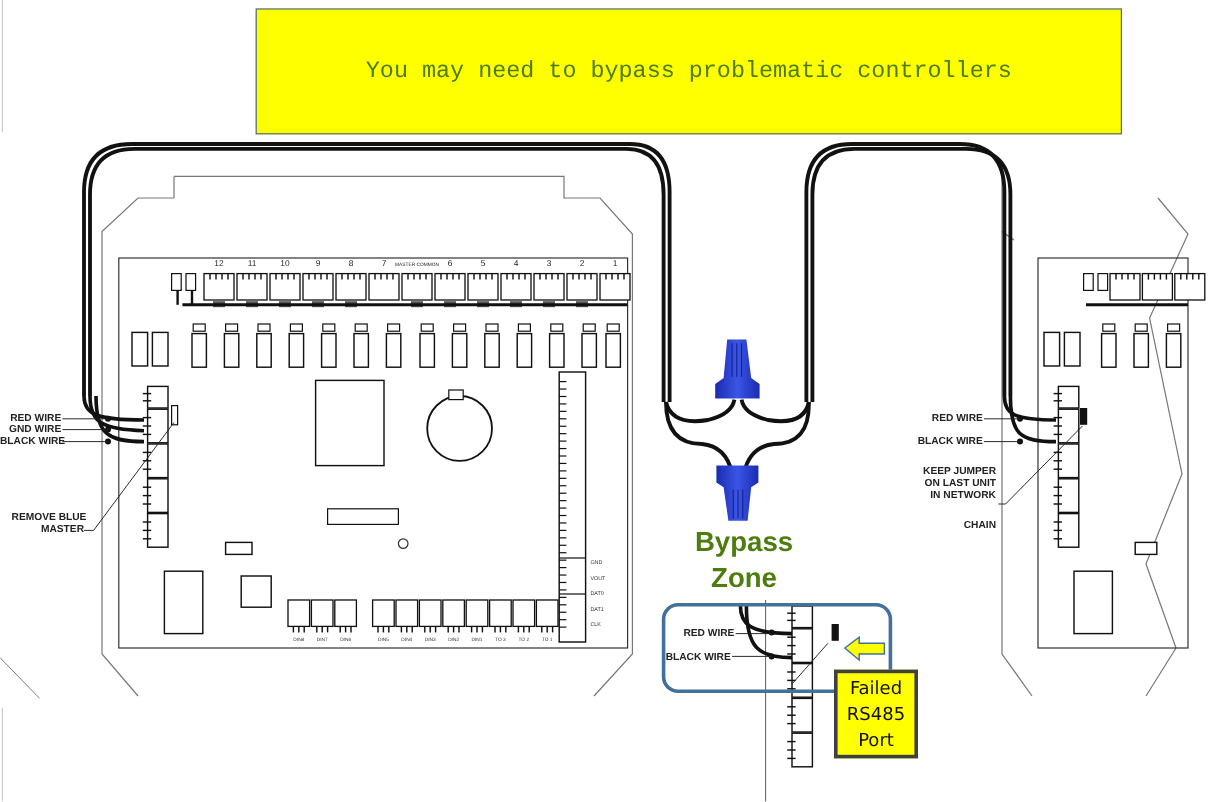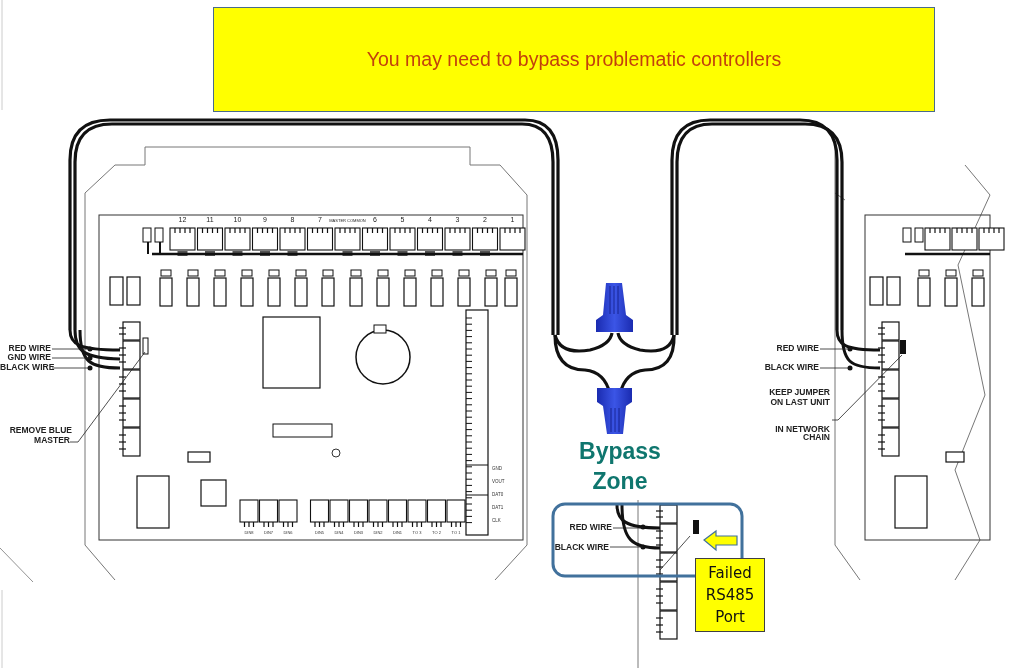--- a/index.html
+++ b/index.html
@@ -1,22 +1,22 @@
 <!DOCTYPE html>
 <html><head>
 <meta charset="utf-8">
 <style>
   html,body{margin:0;padding:0;background:#fff;}
   body{width:1015px;height:668px;position:relative;overflow:hidden;font-family:"Liberation Sans",sans-serif;}
   #stage{position:absolute;left:0;top:0;}
   .banner{position:absolute;left:213px;top:7px;width:722px;height:105px;background:#ffff00;border:1px solid #4a6b8a;box-sizing:border-box;
-    display:flex;flex-direction:column;justify-content:center;align-items:center;font-family:Liberation Sans, sans-serif;font-size:19.5px;line-height:31px;color:#c2410c;}
+    display:flex;flex-direction:column;justify-content:center;align-items:center;font-family:Liberation Mono, monospace;font-size:19.5px;line-height:31px;color:#4d7c0f;}
   .lbl{position:absolute;font-family:Liberation Sans, sans-serif;font-weight:bold;font-size:8.5px;color:#222;text-align:right;line-height:11px;white-space:nowrap;}
-  .bypass{position:absolute;left:560px;top:436px;width:120px;text-align:center;font-family:"Liberation Sans",sans-serif;font-weight:bold;font-size:23px;line-height:30px;color:#0f766e;}
-  .failed{position:absolute;left:695px;top:558px;width:70px;height:74px;background:#ffff00;border:1px solid #404040;box-sizing:border-box;
+  .bypass{position:absolute;left:560px;top:436px;width:120px;text-align:center;font-family:"Liberation Sans",sans-serif;font-weight:bold;font-size:23px;line-height:30px;color:#4d7c0f;}
+  .failed{position:absolute;left:695px;top:558px;width:70px;height:74px;background:#ffff00;border:3px solid #404040;box-sizing:border-box;
     display:flex;flex-direction:column;justify-content:center;align-items:center;font-family:"DejaVu Sans",sans-serif;font-size:15px;line-height:22px;color:#111;}
 </style>
 </head>
 <body>
 
 <svg id="stage" width="1015" height="668" viewBox="0 0 1015 668" xmlns="http://www.w3.org/2000/svg">
   <defs>
     <linearGradient id="nutg" x1="0" x2="1">
       <stop offset="0" stop-color="#1a2bb0"></stop>
       <stop offset="0.5" stop-color="#3b55e6"></stop>
@@ -450,21 +450,21 @@
 <div class="lbl" style="left:0;top:343px;width:51px;">RED WIRE</div>
 <div class="lbl" style="left:0;top:352px;width:51px;">GND WIRE</div>
 <div class="lbl" style="left:0;top:362px;width:51px;">BLACK WIRE</div>
 <div class="lbl" style="left:0;top:425px;width:72px;">REMOVE BLUE</div>
 <div class="lbl" style="left:0;top:435px;width:70px;">MASTER</div>
 
 <div class="lbl" style="left:740px;top:343px;width:79px;">RED WIRE</div>
 <div class="lbl" style="left:740px;top:362px;width:79px;">BLACK WIRE</div>
 <div class="lbl" style="left:740px;top:387px;width:90px;">KEEP JUMPER</div>
 <div class="lbl" style="left:740px;top:397px;width:90px;">ON LAST UNIT</div>
-<div class="lbl" style="left:740px;top:424px;width:90px;">IN NETWORK</div>
+<div class="lbl" style="left:740px;top:407px;width:90px;">IN NETWORK</div>
 <div class="lbl" style="left:740px;top:416px;width:90px;margin-top:16px;">CHAIN</div>
 
 <div class="bypass">
   <div>Bypass</div>
   <div>Zone</div>
 </div>
 
 <div class="lbl" style="left:540px;top:522px;width:72px;">RED WIRE</div>
 <div class="lbl" style="left:540px;top:542px;width:69px;">BLACK WIRE</div>
 

